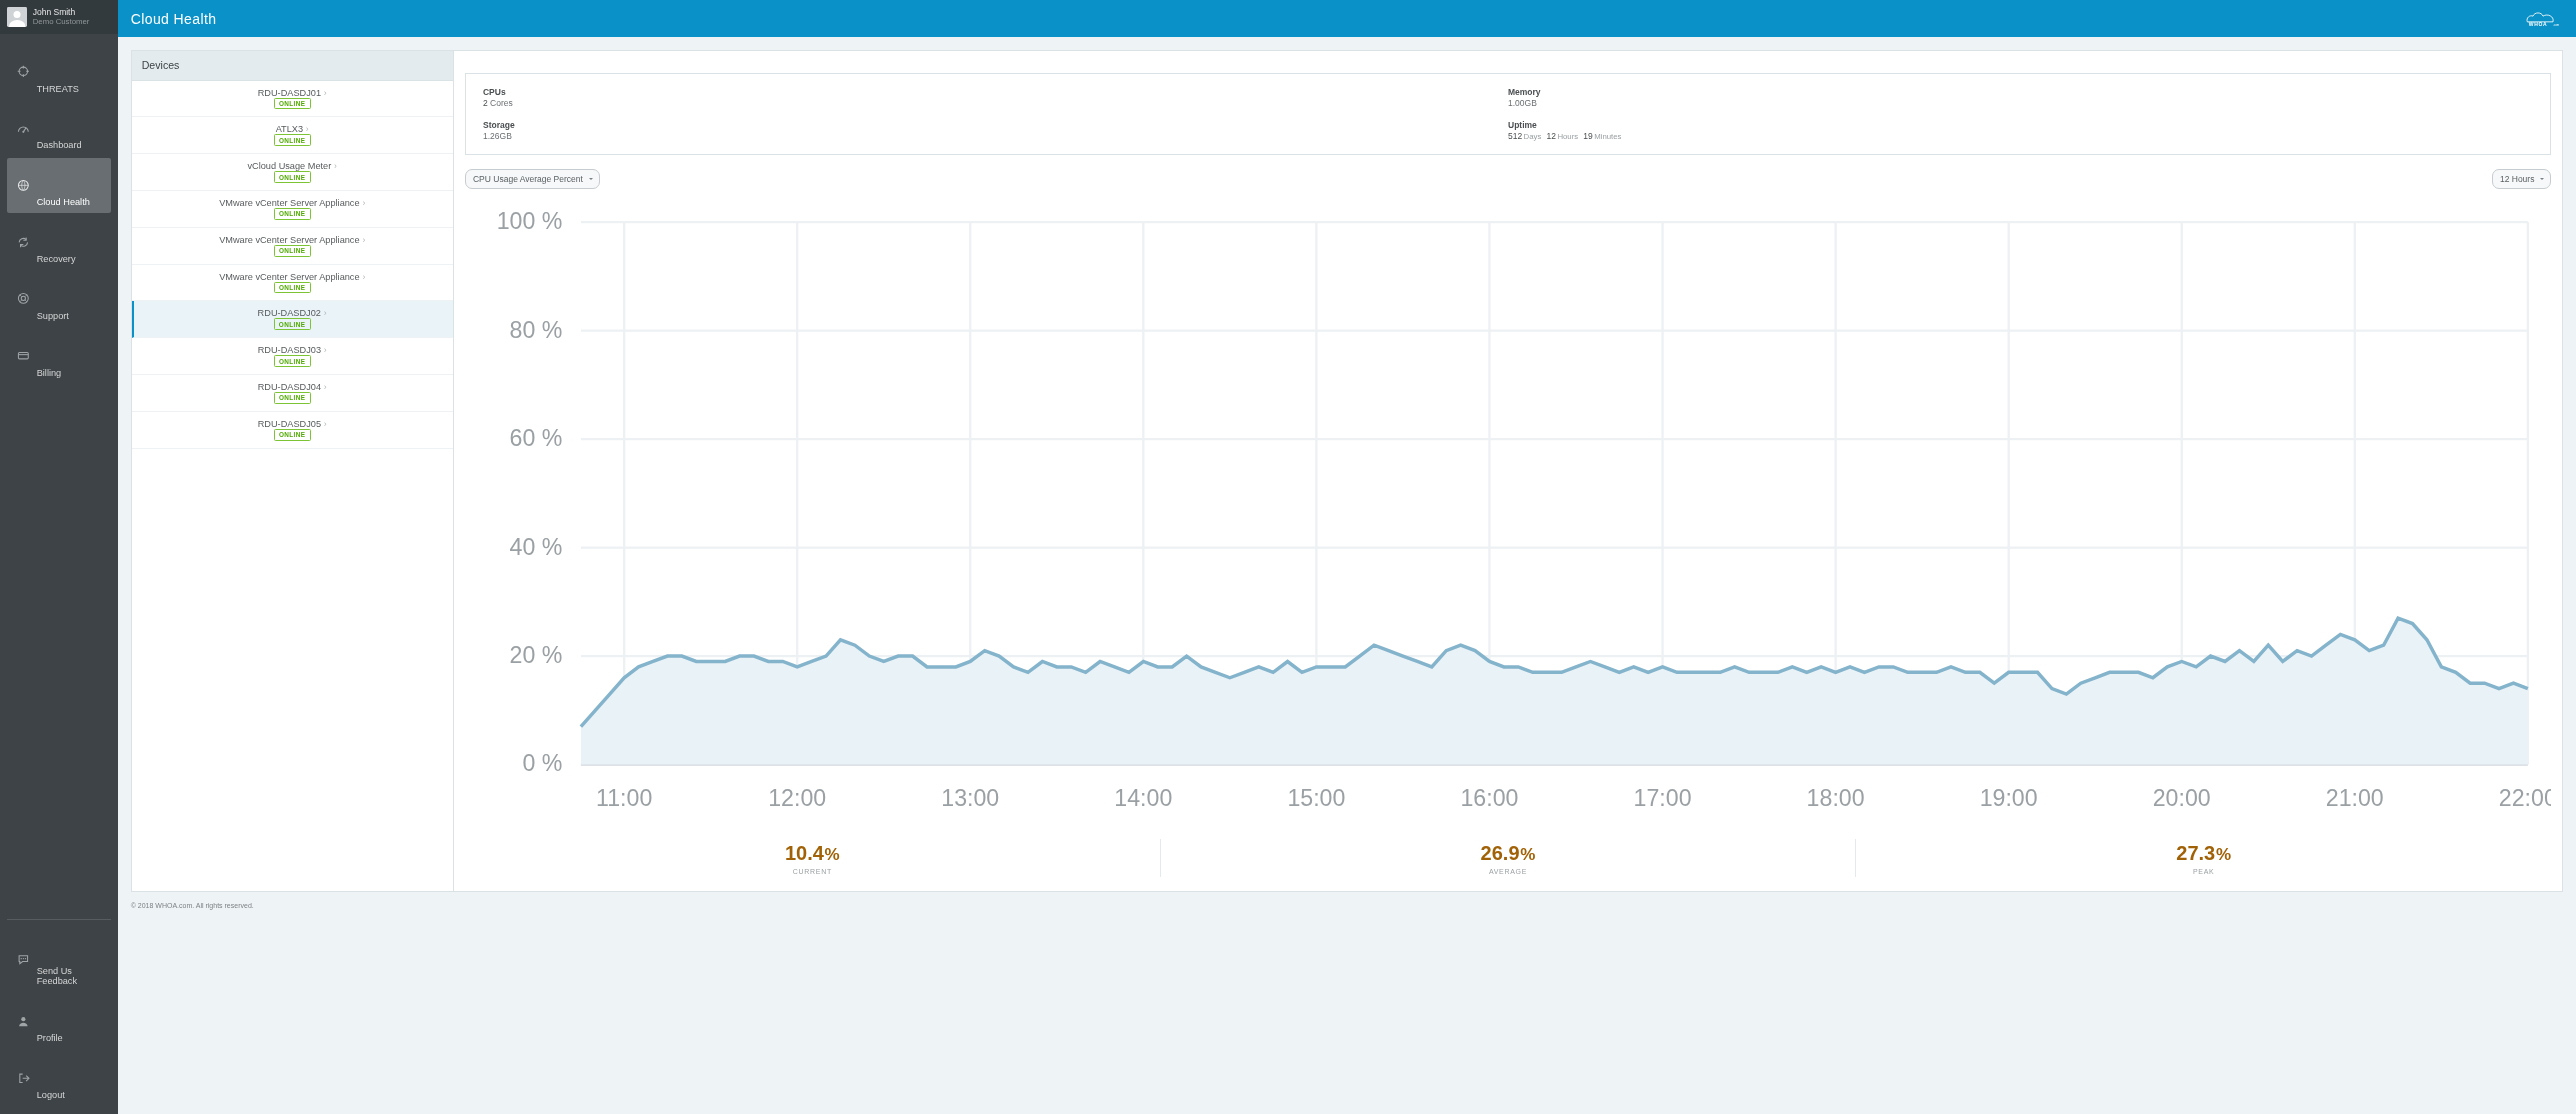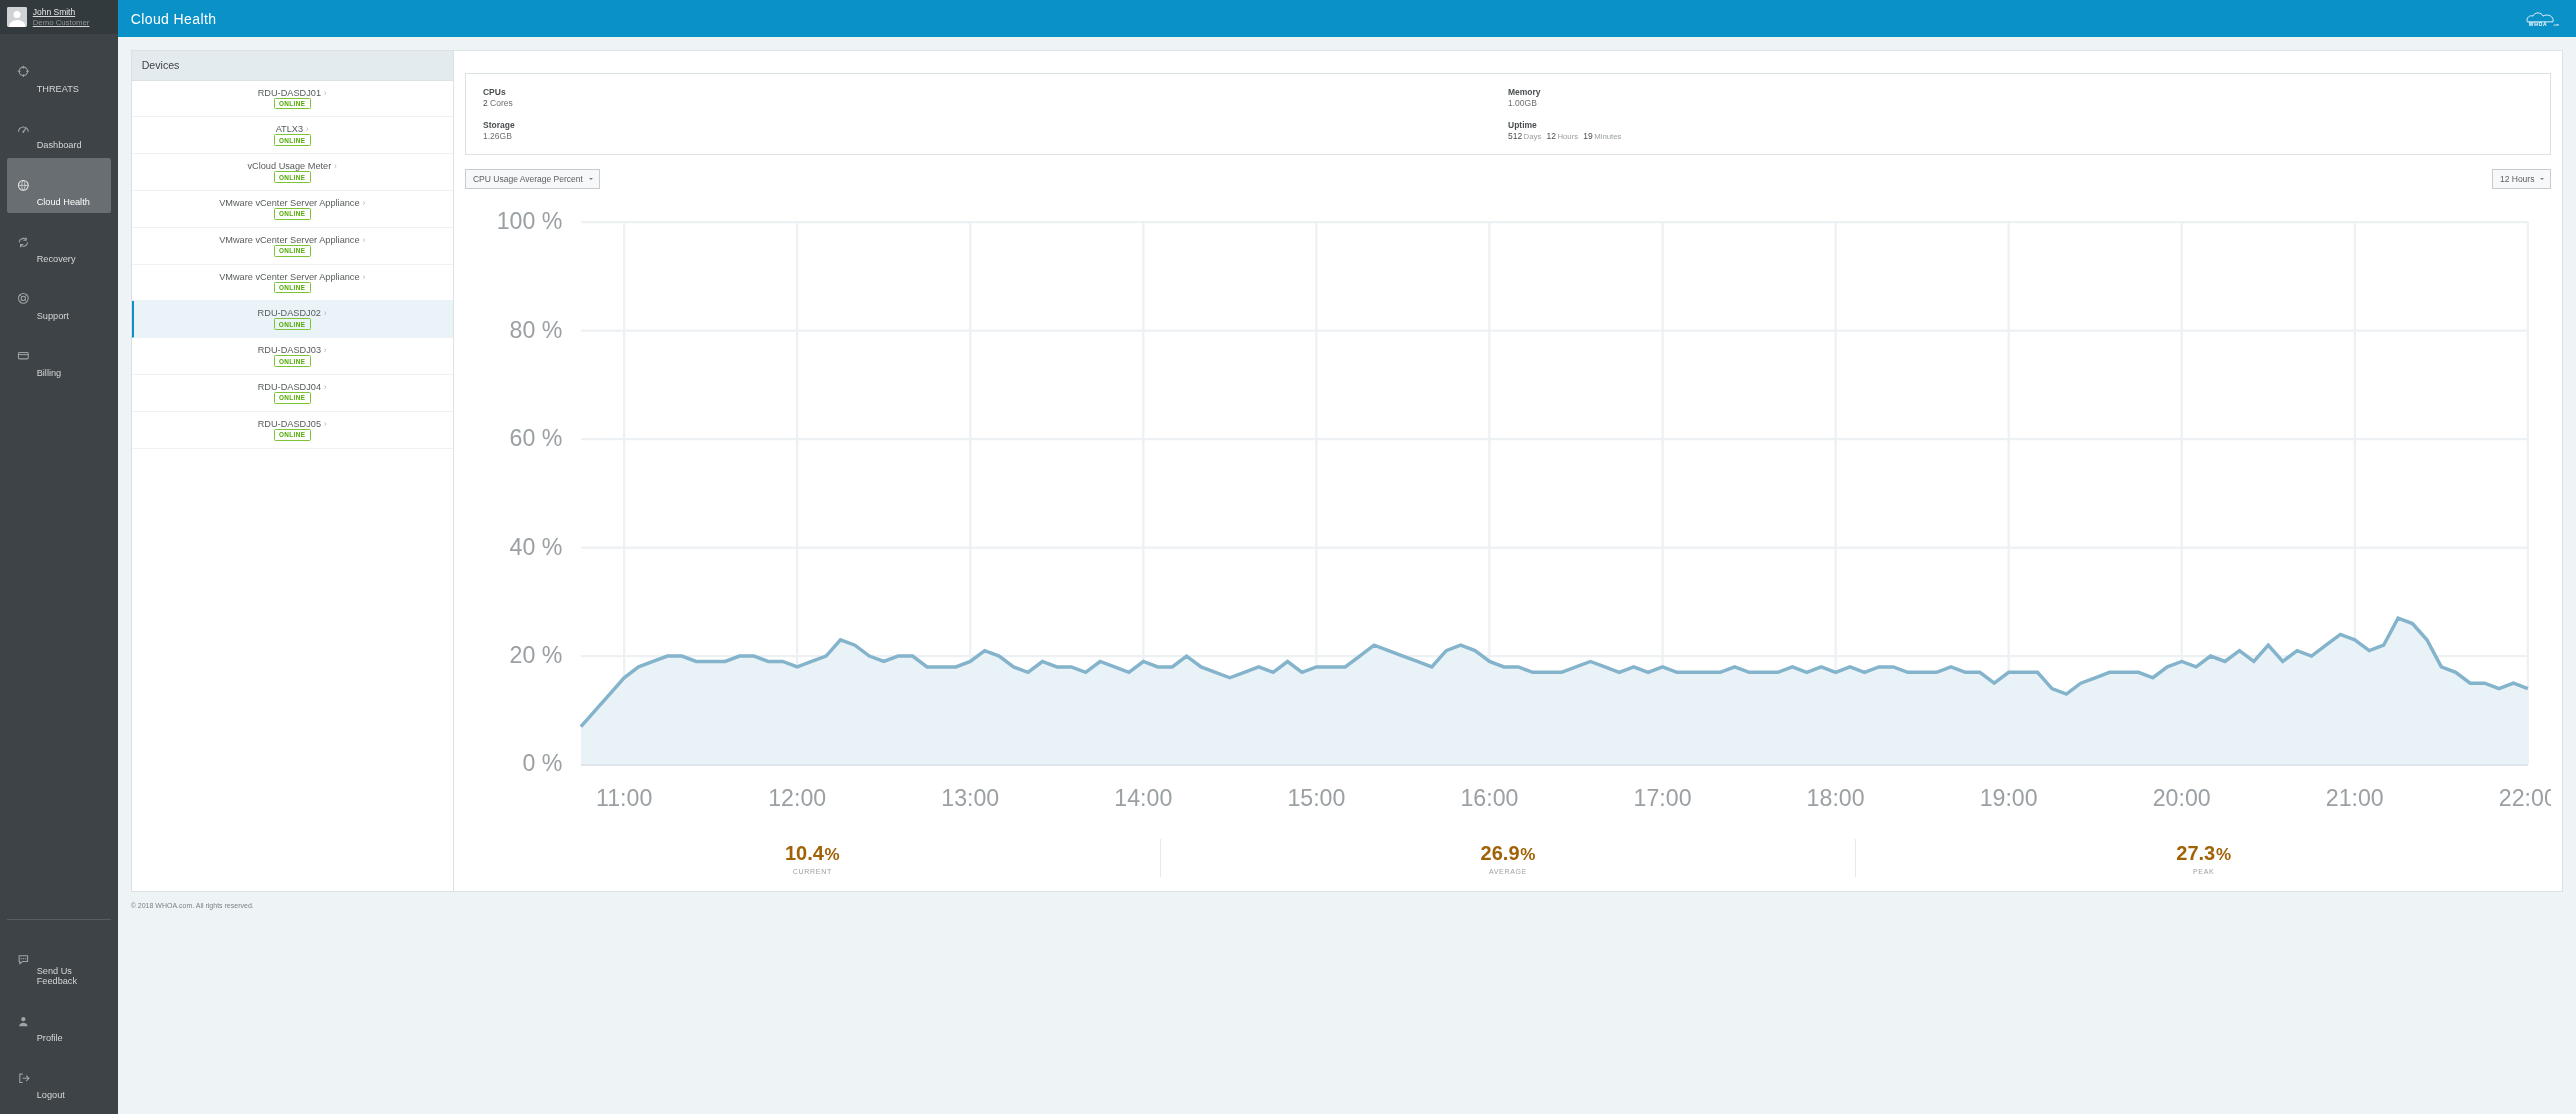--- a/index.html
+++ b/index.html
@@ -19,21 +19,21 @@
     --blue:#0a91c8;
     --chart-stroke:#84b3cc;
     --chart-fill:#e9f2f7;
   }
   *{box-sizing:border-box;}
   html,body{margin:0;padding:0;height:100%;font-family:"Helvetica Neue",Helvetica,Arial,sans-serif;color:var(--text);}
   body{display:flex;min-height:100vh;background:var(--page-bg);}
 
   
   .sidebar{width:118px;flex:0 0 118px;background:var(--sidebar-bg);display:flex;flex-direction:column;color:var(--sidebar-text);font-size:9.2px;}
-  .sb-user{display:flex;align-items:flex-end;gap:5.7px;padding:7px 7px 7px 7px;background:var(--sidebar-bg-dark);text-decoration:underline;}
+  .sb-user{display:flex;align-items:flex-start;gap:5.7px;padding:7px 7px 7px 7px;background:var(--sidebar-bg-dark);}
   .sb-avatar{width:20px;height:20px;background:#cfd3d5;border-radius:1.4px;position:relative;overflow:hidden;}
   .sb-avatar::before{content:"";position:absolute;top:3.5px;left:50%;transform:translateX(-50%);width:7px;height:7px;border-radius:50%;background:#fff;}
   .sb-avatar::after{content:"";position:absolute;bottom:-4.2px;left:50%;transform:translateX(-50%);width:15.6px;height:11.3px;border-radius:50% 50% 0 0;background:#fff;}
   .sb-user-text{display:flex;flex-direction:column;line-height:1.2;}
   .sb-user-name{font-size:8.5px;color:#e6e6e6;}
   .sb-user-org{font-size:7.8px;color:var(--sidebar-muted);}
   .sb-nav{padding:10px 0 0;}
   .sb-item{display:flex;align-items:center;gap:7px;padding:5.7px 10px;cursor:pointer;border-radius:2.1px;margin:0 7px 1.4px;}
   .sb-item.active{background:var(--sidebar-active);}
   .sb-icon{width:12.7px;height:12.7px;flex:0 0 12.7px;display:flex;align-items:center;justify-content:center;color:#9fa4a7;}
@@ -67,21 +67,21 @@
 
   .spec-card{border:0.7px solid var(--panel-border);border-radius:0;margin-top:12.7px;padding:12.7px 17px;display:flex;}
   .spec-col{flex:1;display:flex;flex-direction:column;gap:11.3px;}
   .spec-item .spec-label{font-size:8.5px;font-weight:700;color:#4b4f51;margin-bottom:1.4px;}
   .spec-item .spec-value{font-size:8.5px;color:#6a6f72;}
   .spec-item .spec-value .num{color:#4b4f51;font-weight:500;}
   .uptime .num{font-weight:600;color:#4b4f51;}
   .uptime .unit{color:#9aa0a3;font-size:7.8px;margin:0 2.8px 0 1.4px;}
 
   .chart-controls{display:flex;justify-content:space-between;margin-top:14px;}
-  .select{border:0.7px solid #c6ccd0;background:#f6f8f9;border-radius:0;padding:4.2px 15.6px 4.2px 7px;font-size:8.5px;color:#5b6063;position:relative;cursor:pointer;}
+  .select{border:0.7px solid #c6ccd0;background:#f6f8f9;border-radius:7px;padding:4.2px 15.6px 4.2px 7px;font-size:8.5px;color:#5b6063;position:relative;cursor:pointer;}
   .select::after{content:"";position:absolute;right:5.7px;top:50%;margin-top:-1.4px;border:2.8px solid transparent;border-top-color:#7a8084;}
 
   .chart-wrap{margin-top:10px;}
   .chart-svg{width:100%;height:auto;display:block;}
   .y-tick,.x-tick{font-size:10px;fill:#9aa0a3;}
   .grid-line{stroke:#edf1f3;stroke-width:1;}
   .axis-line{stroke:#d7dde1;stroke-width:1;}
   .series-line{stroke:var(--chart-stroke);stroke-width:1.5;fill:none;}
   .series-area{fill:var(--chart-fill);stroke:none;}
 

